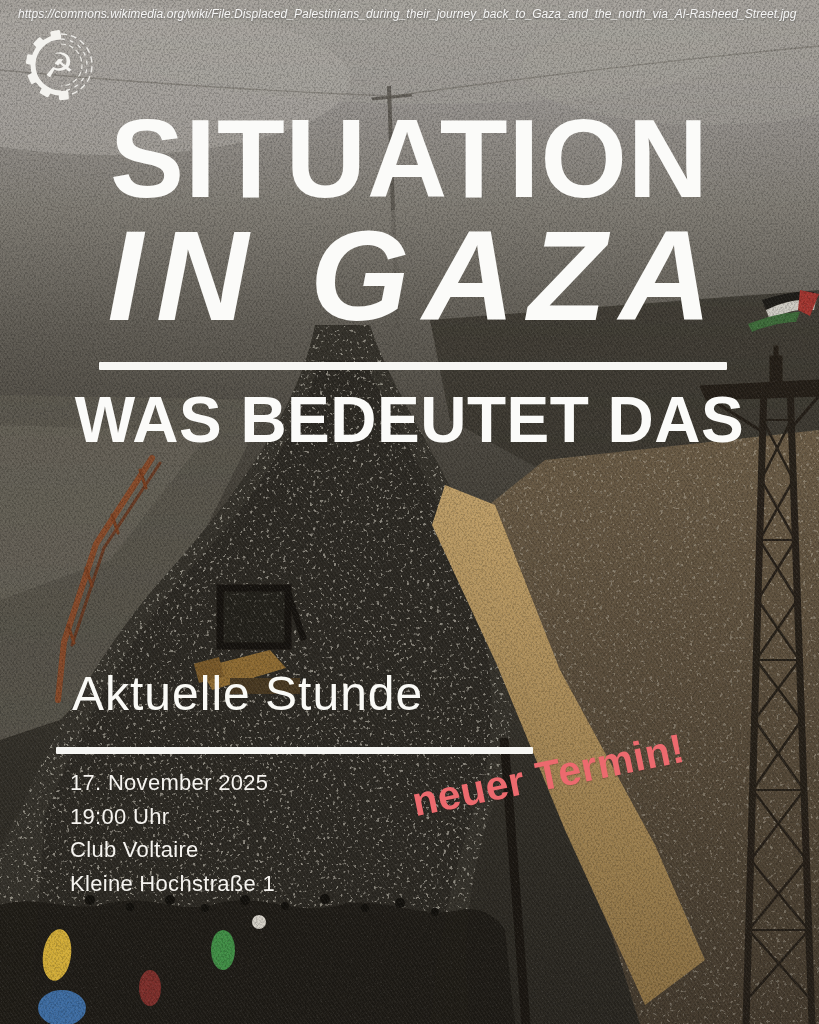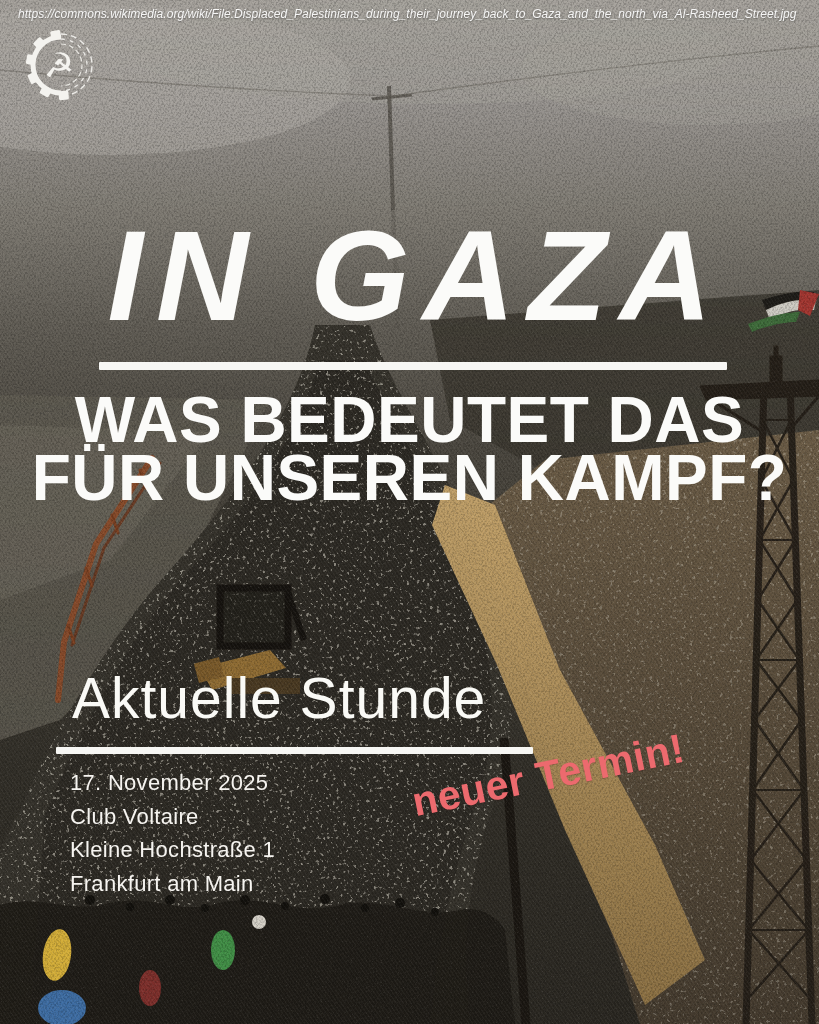--- a/index.html
+++ b/index.html
@@ -23,21 +23,21 @@
   .title-2{top:212px;font-size:128px;letter-spacing:13px;text-indent:13px;font-style:italic;}
 
   .rule{position:absolute;background:#f7f7f4;border-radius:1px;}
   .rule-1{top:362px;left:99px;width:628px;height:8px;}
   .rule-2{top:747px;left:56px;width:477px;height:7px;}
 
   .subtitle{position:absolute;top:391px;left:0;width:819px;text-align:center;
     color:#fbfbf9;font-weight:800;font-size:64px;line-height:58px;letter-spacing:.5px;}
 
   .event-type{position:absolute;top:670px;left:72px;color:#fafaf6;
-    font-size:57px;font-weight:400;letter-spacing:1px;line-height:1;}
+    font-size:48px;font-weight:400;letter-spacing:1px;line-height:1;}
 
   .details{position:absolute;top:766px;left:70px;color:#f6f4f0;
     font-size:22px;line-height:33.5px;font-weight:400;letter-spacing:.3px;}
 
   .badge{position:absolute;left:408px;top:780px;color:#ec6a6e;
     font-size:41px;font-weight:800;letter-spacing:.5px;white-space:nowrap;
     transform:rotate(-11.5deg);transform-origin:0 0;
     text-shadow:0 1px 1px rgba(60,20,20,.25);}
 </style>
 </head>
@@ -231,34 +231,34 @@
       <g transform="rotate(-150 37 37)">
           <rect x="32" y="2" width="10" height="9" rx="1.5"></rect>
         </g>
       <g transform="rotate(-185 37 37)">
           <rect x="32" y="2" width="10" height="9" rx="1.5"></rect>
         </g>
     </g>
     <text x="35" y="49" text-anchor="middle" font-size="34" fill="#f4f3ef" font-family="DejaVu Sans, sans-serif">☭</text>
   </svg>
 
+  <div class="title title-1">SITUATION</div>
   <div class="title title-2">IN GAZA</div>
 
   <div class="rule rule-1"></div>
 
   <div class="subtitle">
     <div>WAS BEDEUTET DAS</div>
-    <div>FÜR UNSEREN KAMPF?</div>
   </div>
 
   <div class="event-type">Aktuelle Stunde</div>
 
   <div class="rule rule-2"></div>
 
   <div class="details">
     <div>17. November 2025</div>
+    <div>19:00 Uhr</div>
     <div>Club Voltaire</div>
     <div>Kleine Hochstraße 1</div>
-    <div>Frankfurt am Main</div>
   </div>
 
   <div class="badge">neuer Termin!</div>
 </div>
 
 </body></html>

